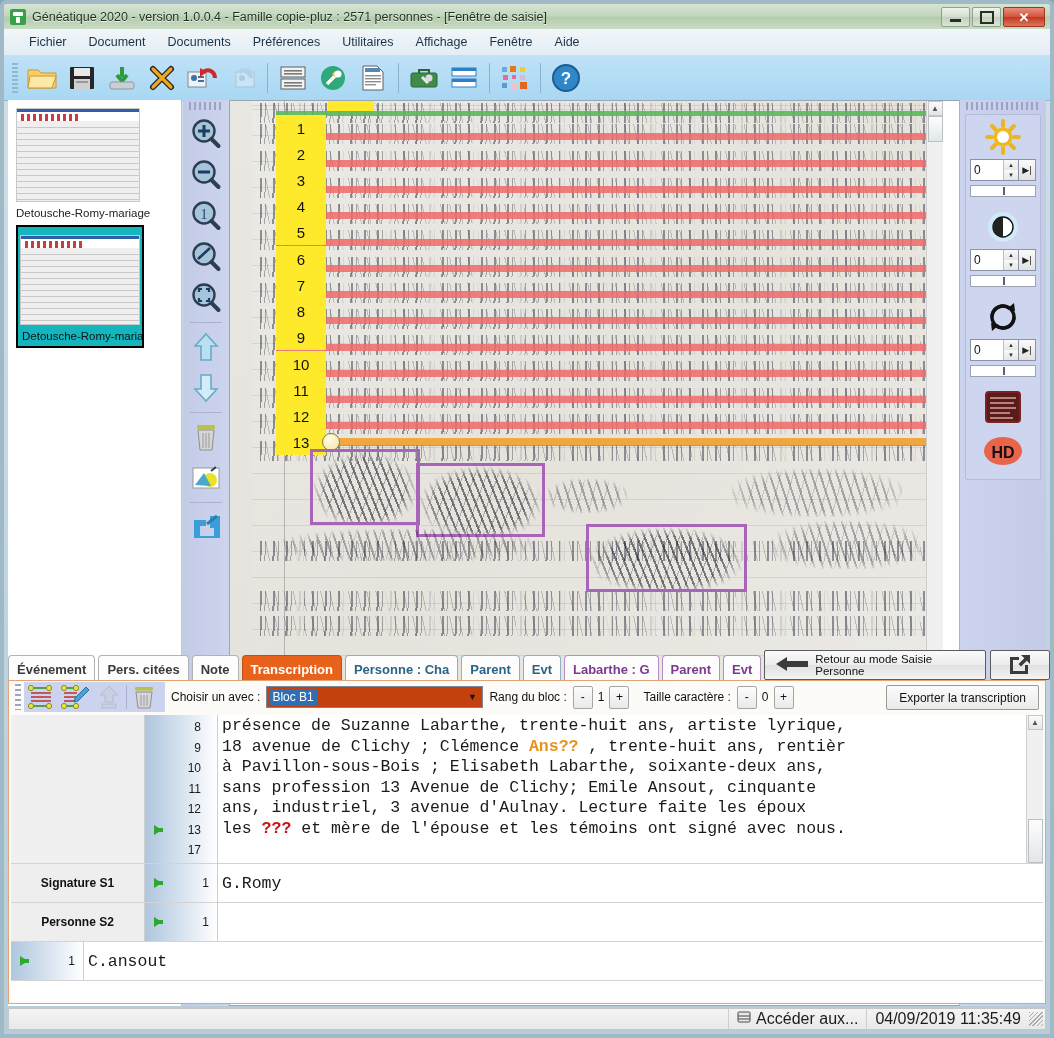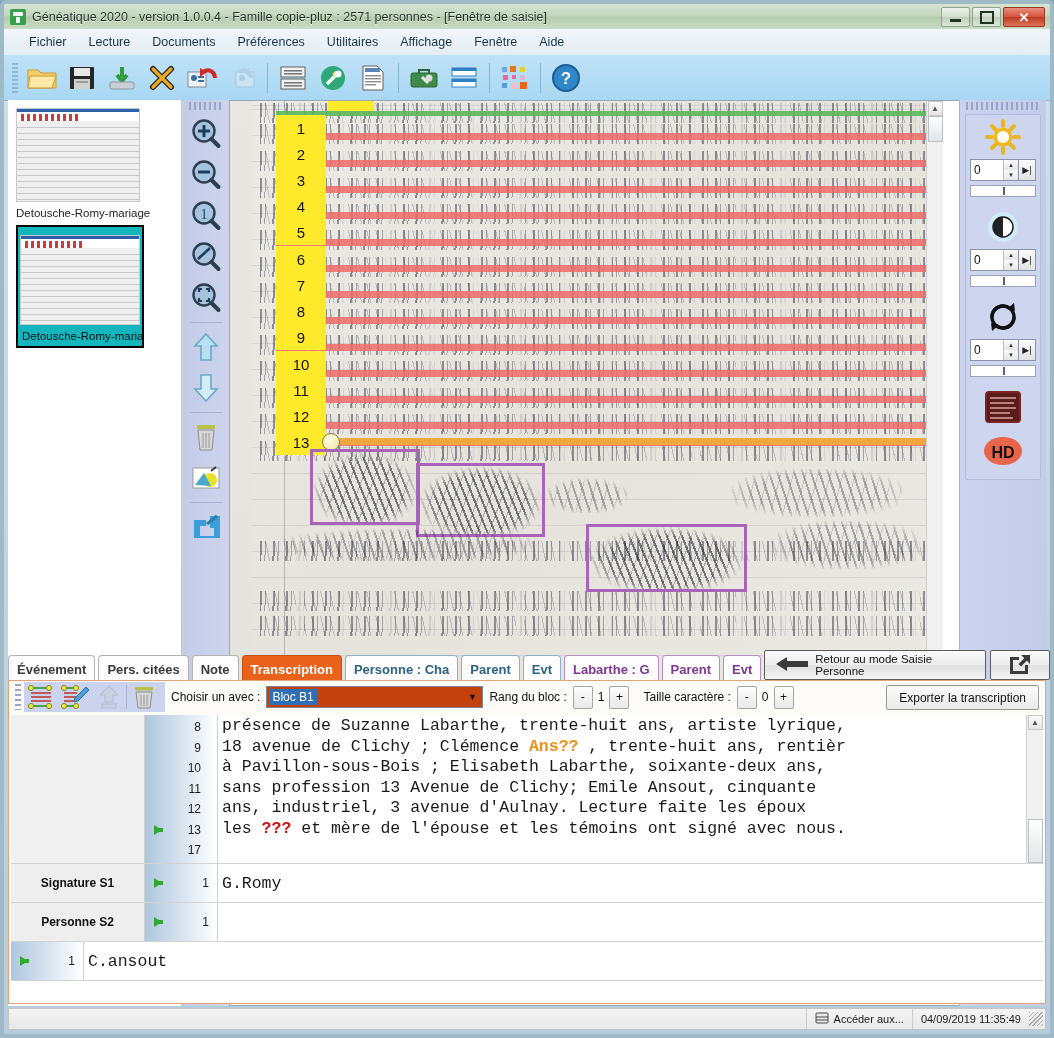--- a/index.html
+++ b/index.html
@@ -310,21 +310,21 @@
   #bigtext .red{color:#cc1111;font-weight:bold;}
   #textscroll{
     width:16px;flex:none;background:#f0f0f0;border-left:1px solid #cfcfcf;
     display:flex;flex-direction:column;align-items:center;
   }
   
   #statusbar{
     position:absolute;left:4px;right:4px;bottom:4px;height:22px;
     background:linear-gradient(180deg,#f4f4f4,#e8e8e8);
     border:1px solid #c6c6c6;box-sizing:border-box;
-    display:flex;align-items:center;justify-content:flex-end;font-size:11px;color:#1b1b1b;
+    display:flex;align-items:center;justify-content:flex-end;font-size:16px;color:#1b1b1b;
   }
   #statusbar .cell{display:flex;align-items:center;padding:0 8px;border-left:1px solid #cdcdcd;height:100%;}
   #statusbar .grip{width:14px;height:14px;margin-right:2px;
     background:repeating-linear-gradient(135deg,#aaa 0 1px,transparent 1px 3px);}
 </style>
 </head>
 <body>
 
 <div id="window">
 
@@ -339,21 +339,21 @@
           <span class="glyph-max"></span>
         </div>
       <div class="wbtn close">
           <span>✕</span>
         </div>
     </div>
   </div>
 
   <div id="menubar">
     <div class="mi">Fichier</div>
-    <div class="mi">Lecture</div>
+    <div class="mi">Document</div>
     <div class="mi">Documents</div>
     <div class="mi">Préférences</div>
     <div class="mi">Utilitaires</div>
     <div class="mi">Affichage</div>
     <div class="mi">Fenêtre</div>
     <div class="mi">Aide</div>
   </div>
 
   <div id="toolbar">
     <div class="tbgrip"></div>

